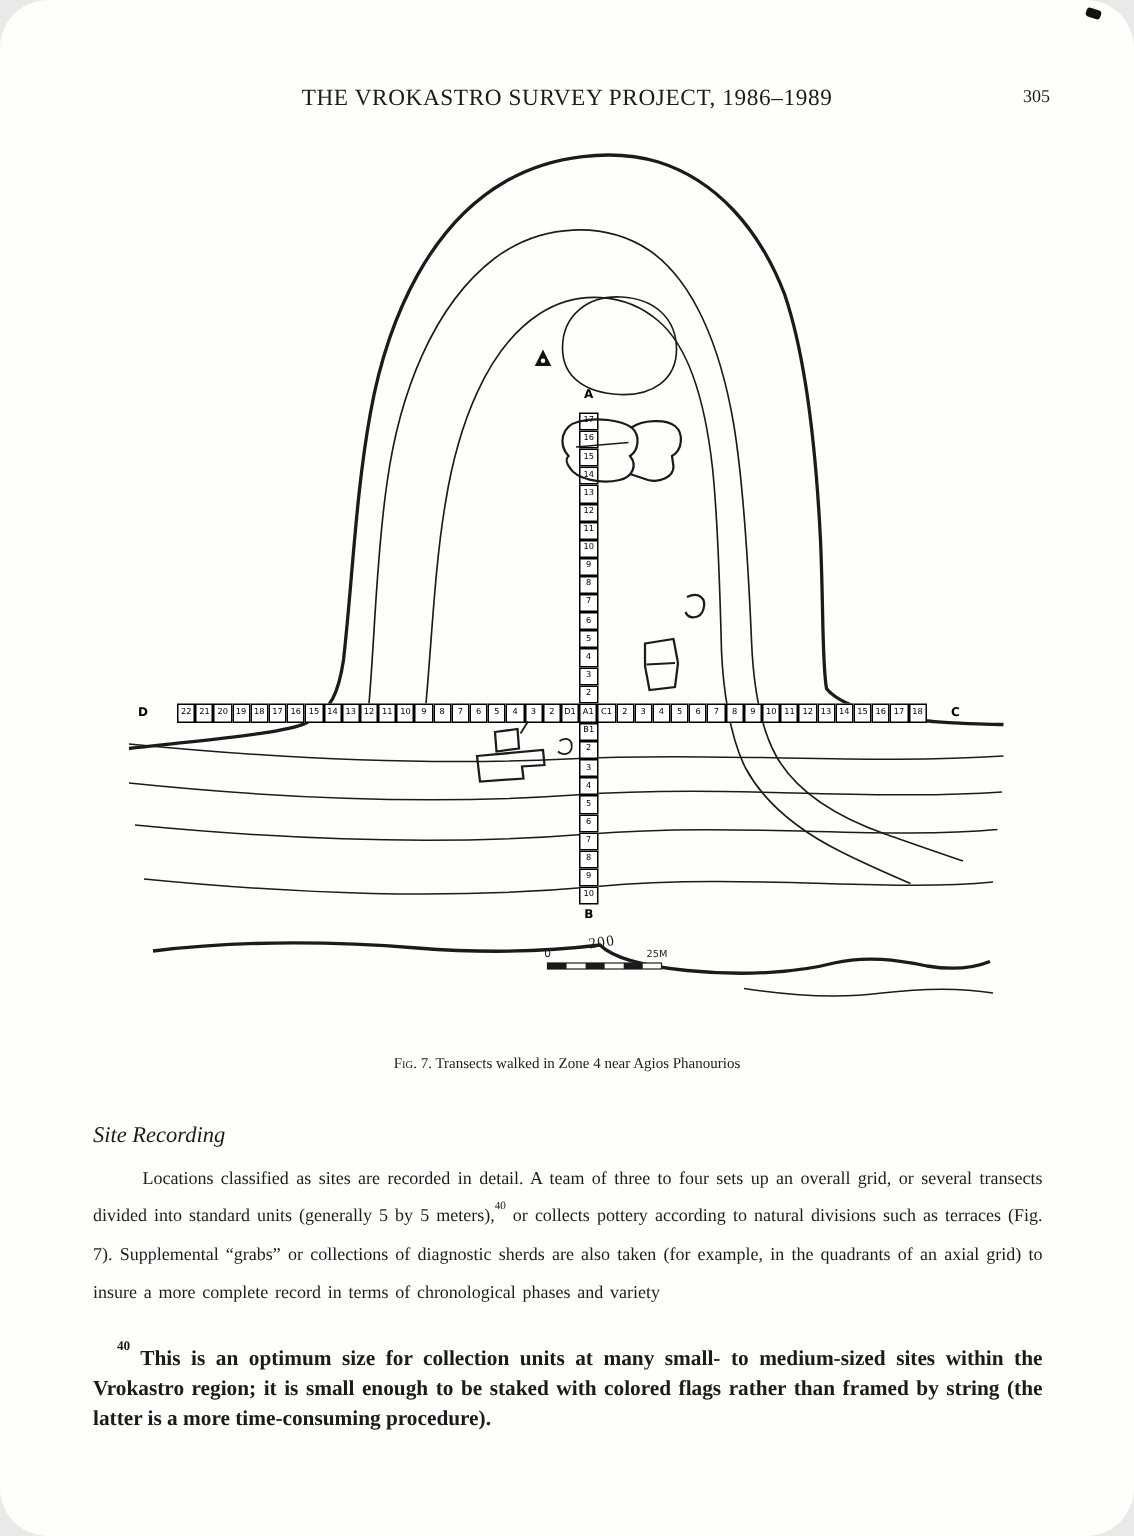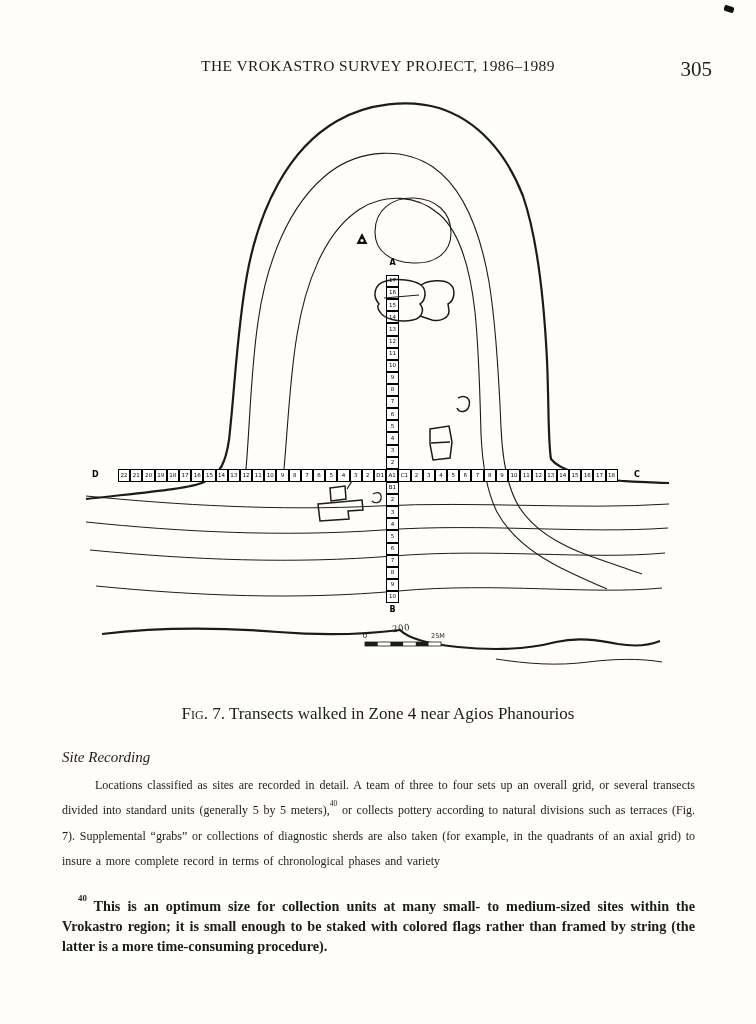--- a/index.html
+++ b/index.html
@@ -1,22 +1,22 @@
 <!DOCTYPE html>
 <html><head>
 <meta charset="utf-8">
 <style>
   * { margin:0; padding:0; box-sizing:border-box; }
   html,body { width:756px; height:1024px; }
   body { background:#e9e9e9; font-family:"Liberation Serif", serif; color:#1b1b1b; }
-  .page { position:absolute; left:0; top:0; width:756px; height:1024px; background:#fffefa; overflow:hidden; }
+  .page { position:absolute; left:0; top:0; width:756px; height:1024px; background:#fffefa; overflow:hidden;border-radius:32px; }
 
   .running-head { position:absolute; top:57px; left:0; width:100%; text-align:center;
                   font-size:15.5px; letter-spacing:0.4px; }
-  .page-number { position:absolute; top:57px; right:44px; font-size:21px;margin-left:24px; }
+  .page-number { position:absolute; top:57px; right:56px; font-size:12px;margin-left:24px; }
   .scan-mark { position:absolute; top:6px; right:22px; width:10px; height:6px; background:#111;
                border-radius:2px; transform:rotate(18deg); }
 
   
   .figure { position:absolute; left:78px; top:92px; width:600px; height:592px; }
   .figure svg { position:absolute; left:0; top:0; width:600px; height:592px; }
   svg.base { z-index:1; }
   svg.overlay { z-index:3; }
 
   .tstrip { position:absolute; z-index:2; display:flex; }
@@ -27,21 +27,21 @@
             display:flex; align-items:center; justify-content:center;
             font-family:"DejaVu Sans", sans-serif; font-size:5.5px; line-height:1; overflow:hidden; }
   #h-row .tcell { width:12.2px; height:13px; }
   #v-top .tcell, #v-bot .tcell { width:12.2px; height:12.12px; }
 
   .tlabel { position:absolute; z-index:4; font-family:"DejaVu Sans", sans-serif;
             font-weight:bold; font-size:8px; color:#000; }
   .tlabel.center { width:13px; text-align:center; }
 
   
-  .caption { position:absolute; top:704px; left:0; width:100%; text-align:center; font-size:17px; }
+  .caption { position:absolute; top:704px; left:0; width:100%; text-align:center; font-size:10px; }
   .smallcaps { font-variant:small-caps; }
 
   .section-heading { position:absolute; left:62px; top:749px; font-style:italic; font-size:15px; }
 
   .body-para { position:absolute; left:62px; top:773px; width:633px;
                font-size:12px; line-height:25.4px; text-align:justify; text-indent:33px;
                word-spacing:1.5px; }
   sup { font-size:0.62em; line-height:0; position:relative; top:-0.45em; }
 
   .footnote { position:absolute; left:62px; top:897px; width:633px;

